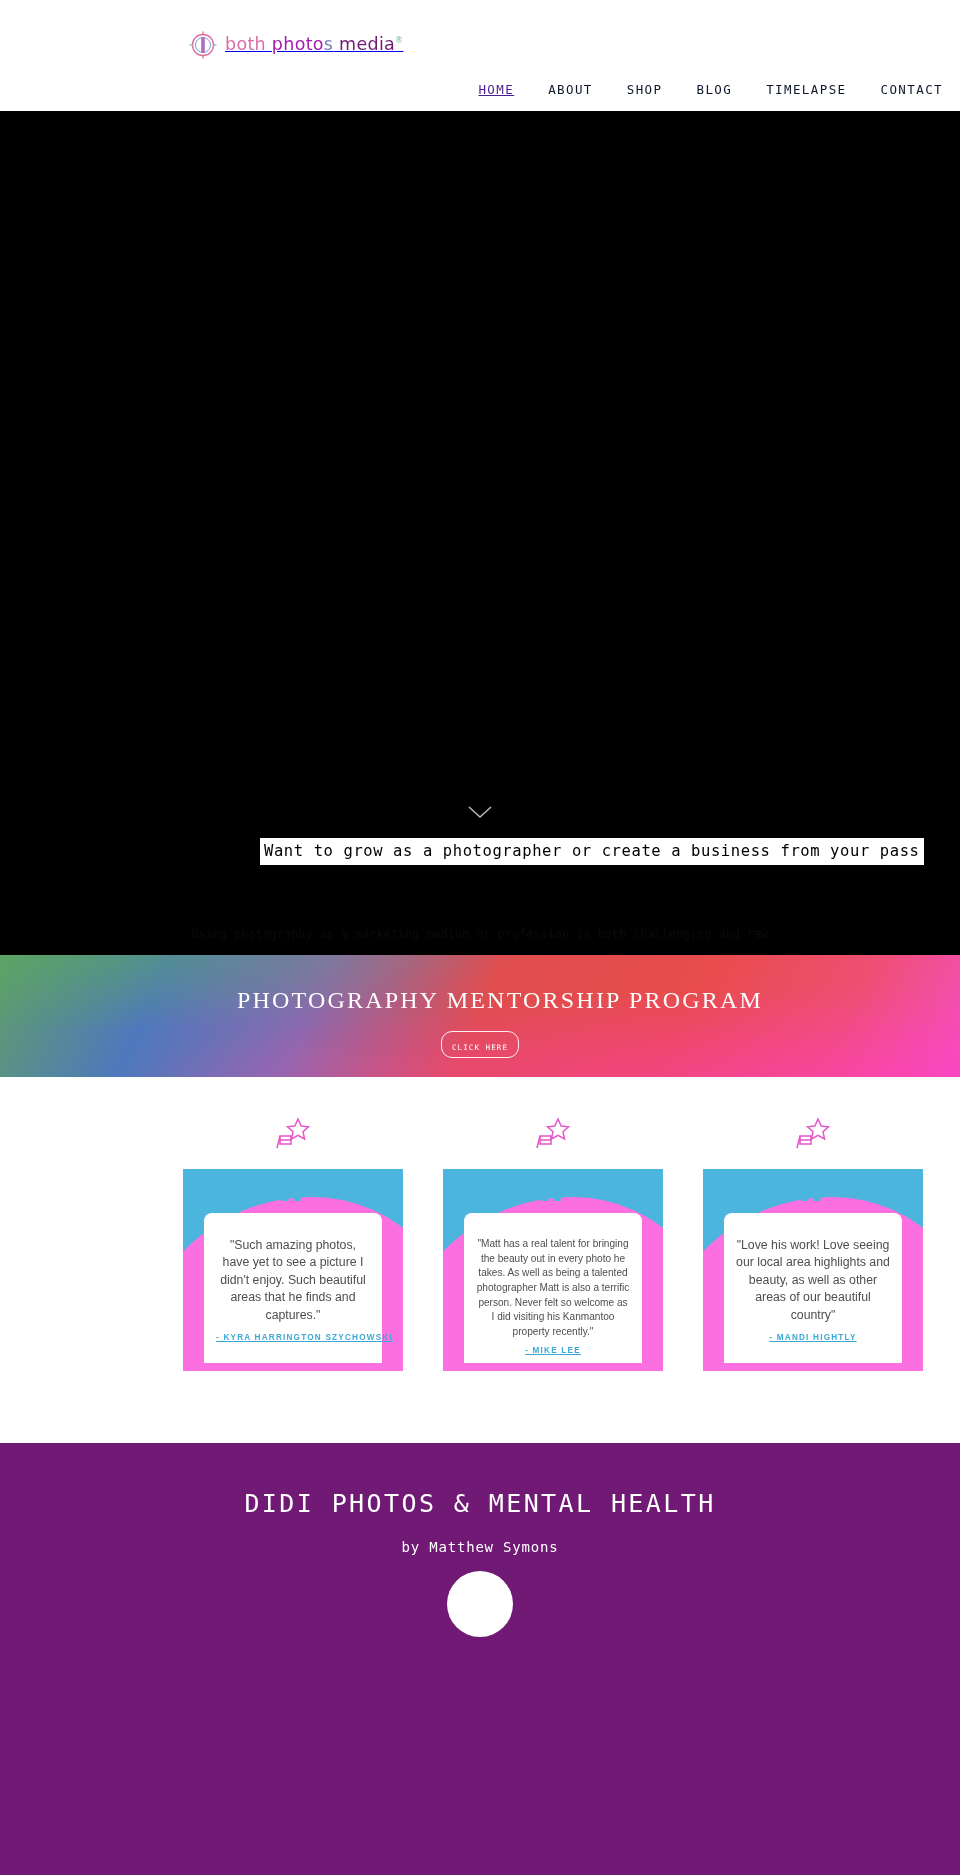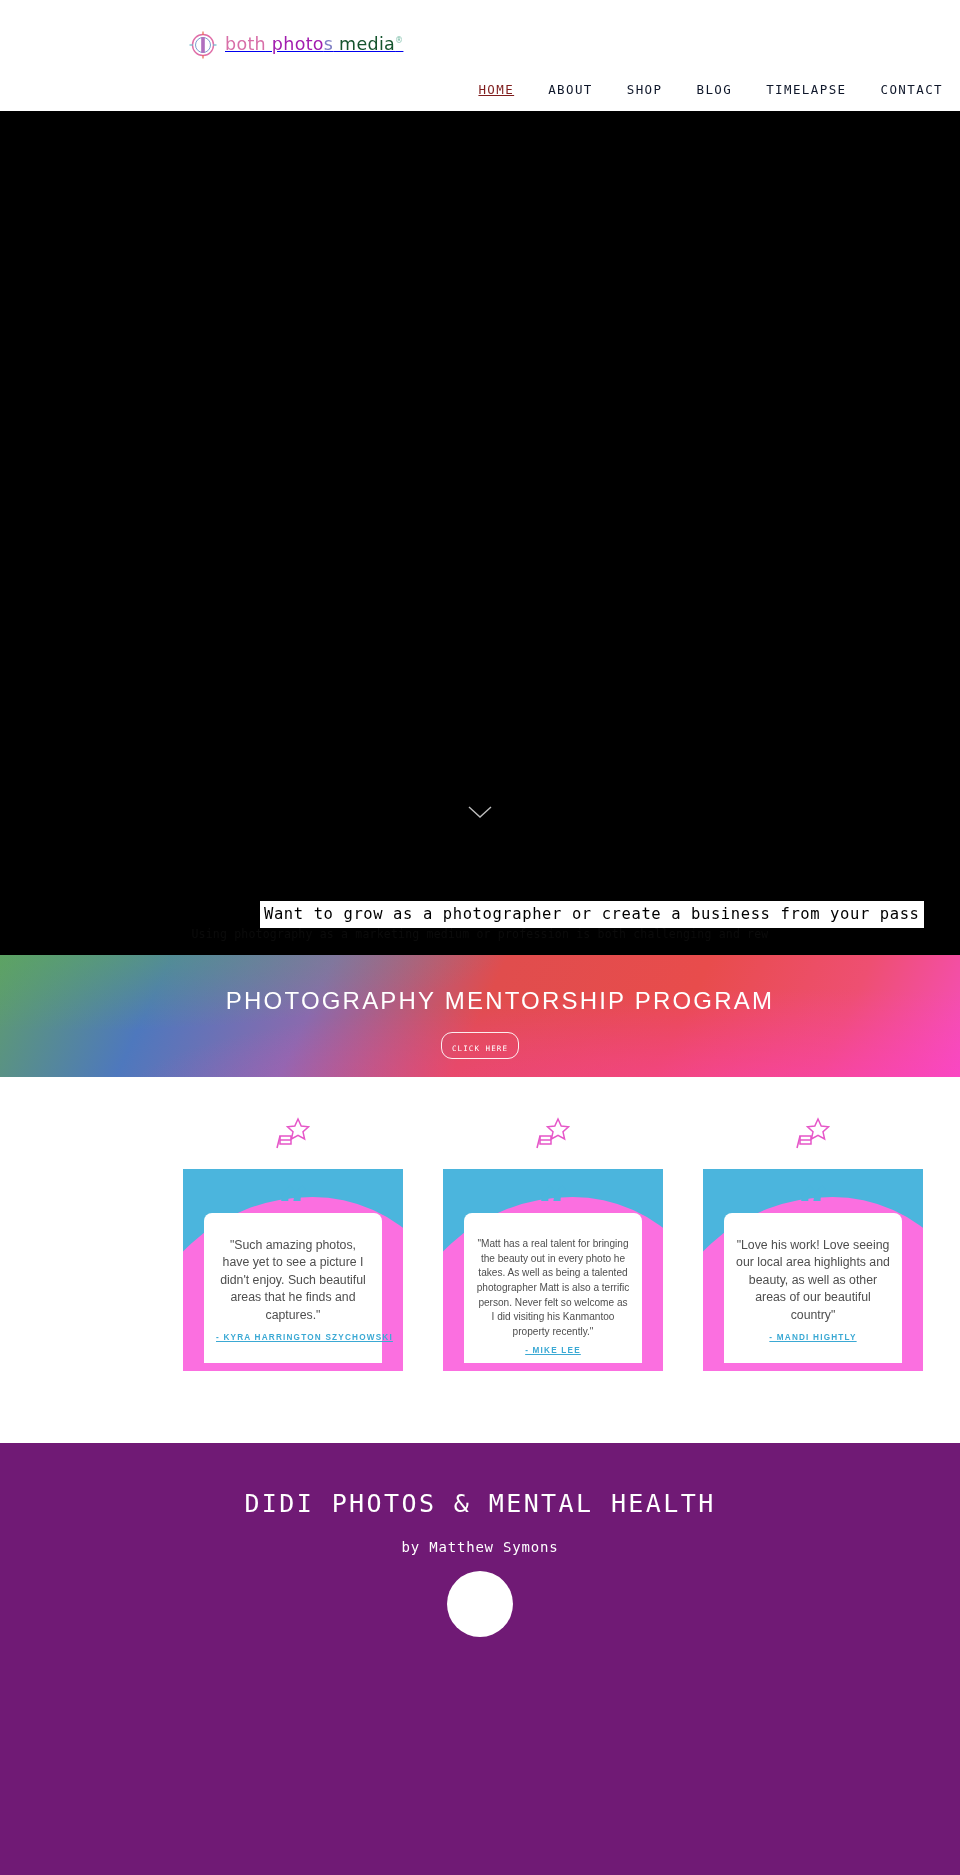--- a/index.html
+++ b/index.html
@@ -36,21 +36,21 @@
     font-family: "DejaVu Sans", sans-serif;
     font-size: 17.5px;
     letter-spacing: 0.3px;
     white-space: nowrap;
     line-height: 1;
     font-weight: 400;
   }
   .logo-text .l1 { color: #d86fa8; }
   .logo-text .l3 { color: #a21caf; }
   .logo-text .l5 { color: #7e7fc4; }
-  .logo-text .l6 { color: #14532d; }
+  .logo-text .l6 { color: #701a75; }
   .logo-text sup { font-size: 8px; color: #78bba6; vertical-align: super; }
 
   .main-nav {
     position: absolute;
     right: 0;
     top: 82px;
     display: flex;
     align-items: center;
     gap: 0px;
     padding-right: 0px;
@@ -58,42 +58,42 @@
   .nav-item {
     font-family: "DejaVu Sans Mono", monospace;
     font-size: 12.5px;
     letter-spacing: 1.4px;
     color: #0f172a;
     text-decoration: none;
     padding: 0 17px;
     white-space: nowrap;
     line-height: 16px;
   }
-  .nav-item.active { color: #7f1d1d; text-decoration: underline; }
+  .nav-item.active { color: #4c1d95; text-decoration: underline; }
 
   
   .hero {
     width: 960px;
     height: 844px;
     background: #000000;
     position: relative;
     overflow: hidden;
   }
   .chevron-down {
     position: absolute;
     left: 50%;
     top: 693px;
     transform: translateX(-50%);
     width: 26px;
     height: 16px;
   }
   .hero-banner {
     position: absolute;
     left: 260px;
-    top: 790px;
+    top: 727px;
     background: #ffffff;
     color: #000000;
     font-family: "DejaVu Sans Mono", monospace;
     font-size: 15.5px;
     letter-spacing: 0.6px;
     padding: 3px 4px 4px 4px;
     white-space: nowrap;
     line-height: 20px;
   }
   .hero-paras {
@@ -133,21 +133,21 @@
     background:
       radial-gradient(130% 150% at 85% 110%, rgba(255,60,200,0.55) 0%, rgba(255,60,200,0.0) 55%),
       radial-gradient(100% 160% at 8% -10%, rgba(90,170,90,0.55) 0%, rgba(90,170,90,0.0) 45%);
     pointer-events: none;
   }
   .mentorship-title {
     position: relative;
     z-index: 2;
     text-align: center;
     color: #ffffff;
-    font-family: Liberation Sans, sans-serif;
+    font-family: Liberation Serif, serif;
     font-size: 24px;
     letter-spacing: 2.2px;
     padding-top: 32px;
     font-weight: 400;
     margin-left: 40px;
   }
   .click-here-btn {
     position: relative;
     z-index: 2;
     display: block;

